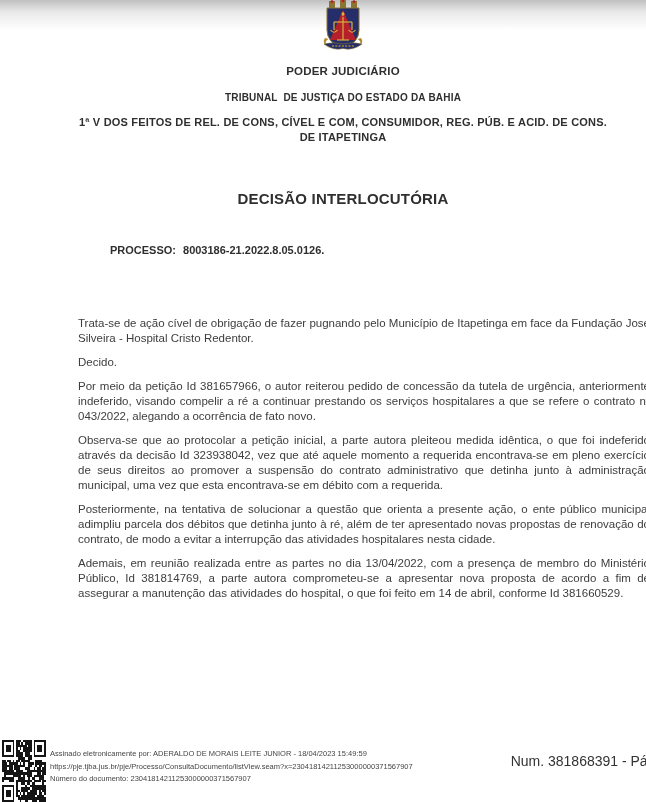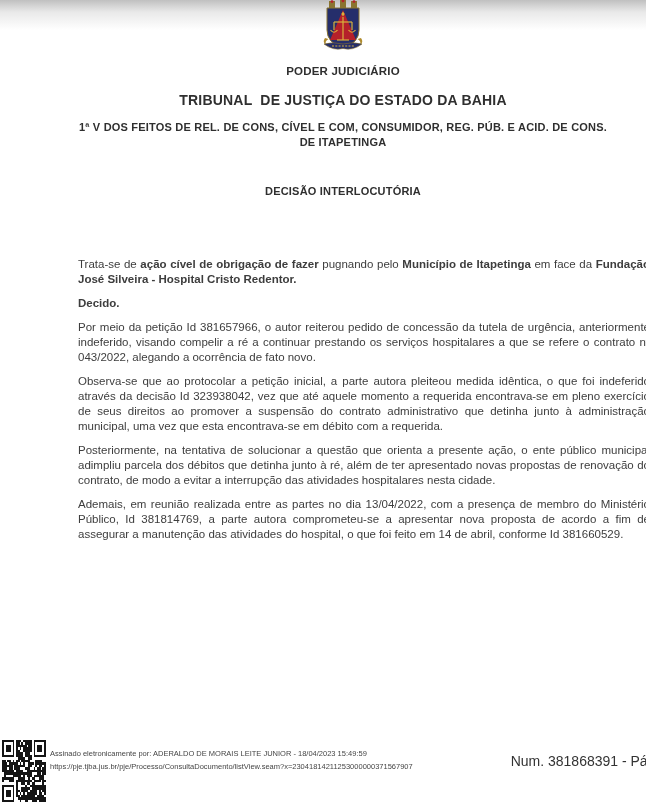--- a/index.html
+++ b/index.html
@@ -7,29 +7,29 @@
     position:relative; width:646px; height:802px; overflow:hidden;
     background:#ffffff; font-family:"Liberation Sans", sans-serif; color:#3a3a3a;padding-left:40px;
   }
   .top-shade { position:absolute; top:0; left:0; right:0; height:30px;
     background:linear-gradient(180deg,#c0c0c0 0%,#e9e9e9 40%,#ffffff 100%); pointer-events:none; }
   .right-line { position:absolute; top:0; bottom:0; right:8px; width:1px; background:#d2d2d2; }
 
   .header { position:relative; margin-right:40px; text-align:center; }
   .emblem { height:54px; display:flex; justify-content:center; align-items:flex-start; }
   .org { margin-top:11px; font-size:11.5px; font-weight:bold; color:#2f2f2f; letter-spacing:.2px; }
-  .court { margin-top:15px; font-size:14px; font-weight:bold; color:#2f2f2f; white-space:pre-wrap; letter-spacing:.2px; }
+  .court { margin-top:15px; font-size:10px; font-weight:bold; color:#2f2f2f; white-space:pre-wrap; letter-spacing:.2px; }
   .division { max-width:532px; margin:12px auto 0; font-size:11px; font-weight:bold; color:#2f2f2f; line-height:15px; letter-spacing:.2px; }
-  .doc-type { margin-top:35px; font-size:11px; font-weight:bold; color:#2f2f2f; letter-spacing:.2px; }
+  .doc-type { margin-top:45px; font-size:15px; font-weight:bold; color:#2f2f2f; letter-spacing:.2px; }
   .process { margin-top:37px; padding-left:70px; text-align:left; font-size:11px; font-weight:bold; color:#2f2f2f; }
   .process .num { margin-left:7px; }
 
   .body-text { margin:60px 36px 0 38px; text-align:justify; font-size:11.5px; line-height:15px; color:#3d3d3d; }
   .body-text p { margin:0 0 9px 0; }
-  .b { font-weight:bold; }
+  .b { font-weight:normal; }
 
   .footer { position:absolute; left:0; right:6px; bottom:0; height:64px; }
   .qr { position:absolute; left:2px; top:2px; width:44px; height:62px; }
   .sig-block { position:absolute; left:50px; top:10px; font-size:7.5px; line-height:12.5px; color:#454545; white-space:nowrap; }
   .page-ref { position:absolute; right:9px; top:15px; font-size:14px; color:#333333; }
 </style>
 </head>
 <body>
 
 <div class="page">
@@ -64,20 +64,23 @@
         <path d="M5 38 Q2 42 6 45 Q4.5 41 8.5 39 Z" fill="#b08c2e"></path>
         <path d="M41 38 Q44 42 40 45 Q41.5 41 37.5 39 Z" fill="#b08c2e"></path>
         <path d="M4 44 Q13 41.5 23 44 Q33 41.5 42 44 Q33 51 23 48.5 Q13 51 4 44 Z" fill="#252e6b" stroke="#8a7430" stroke-width="0.6"></path>
         <line x1="12" y1="46" x2="34" y2="46" stroke="#d8b13c" stroke-width="1" stroke-dasharray="2 1.3"></line>
       </svg>
     </div>
     <div class="org">PODER JUDICIÁRIO</div>
     <div class="court">TRIBUNAL  DE JUSTIÇA DO ESTADO DA BAHIA</div>
     <div class="division">1ª V DOS FEITOS DE REL. DE CONS, CÍVEL E COM, CONSUMIDOR, REG. PÚB. E ACID. DE CONS. DE ITAPETINGA</div>
     <div class="doc-type">DECISÃO INTERLOCUTÓRIA</div>
+    <div class="process">
+      <span>PROCESSO:</span><span class="num">8003186-21.2022.8.05.0126.</span>
+    </div>
   </div>
 
   <div class="body-text">
       <p><span>Trata-se de </span><span class="b">ação cível de obrigação de fazer</span><span> pugnando pelo </span><span class="b">Município de Itapetinga</span><span> em face da </span><span class="b">Fundação José Silveira - Hospital Cristo Redentor.</span></p>
       <p><span class="b">Decido.</span></p>
       <p><span>Por meio da petição Id 381657966, o autor reiterou pedido de concessão da tutela de urgência, anteriormente indeferido, visando compelir a ré a continuar prestando os serviços hospitalares a que se refere o contrato nº 043/2022, alegando a ocorrência de fato novo.</span></p>
       <p><span>Observa-se que ao protocolar a petição inicial, a parte autora pleiteou medida idêntica, o que foi indeferido através da decisão Id 323938042, vez que até aquele momento a requerida encontrava-se em pleno exercício de seus direitos ao promover a suspensão do contrato administrativo que detinha junto à administração municipal, uma vez que esta encontrava-se em débito com a requerida.</span></p>
       <p><span>Posteriormente, na tentativa de solucionar a questão que orienta a presente ação, o ente público municipal adimpliu parcela dos débitos que detinha junto à ré, além de ter apresentado novas propostas de renovação do contrato, de modo a evitar a interrupção das atividades hospitalares nesta cidade.</span></p>
       <p><span>Ademais, em reunião realizada entre as partes no dia 13/04/2022, com a presença de membro do Ministério Público, Id 381814769, a parte autora comprometeu-se a apresentar nova proposta de acordo a fim de assegurar a manutenção das atividades do hospital, o que foi feito em 14 de abril, conforme Id 381660529.</span></p>
     </div>
@@ -409,16 +412,17 @@
           <rect x="18" y="0" width="7" height="7"></rect>
           <rect x="19" y="1" width="5" height="5" fill="#fff"></rect>
           <rect x="20" y="2" width="3" height="3"></rect>
           <rect x="0" y="18" width="7" height="7"></rect>
           <rect x="1" y="19" width="5" height="5" fill="#fff"></rect>
           <rect x="2" y="20" width="3" height="3"></rect>
         </svg></div>
     <div class="sig-block">
       <div>Assinado eletronicamente por: ADERALDO DE MORAIS LEITE JUNIOR - 18/04/2023 15:49:59</div>
       <div>https://pje.tjba.jus.br/pje/Processo/ConsultaDocumento/listView.seam?x=23041814211253000000371567907</div>
+      <div>Número do documento: 23041814211253000000371567907</div>
     </div>
     <div class="page-ref">Num. 381868391 - Pág. 1</div>
   </div>
 </div>
 
 </body></html>

